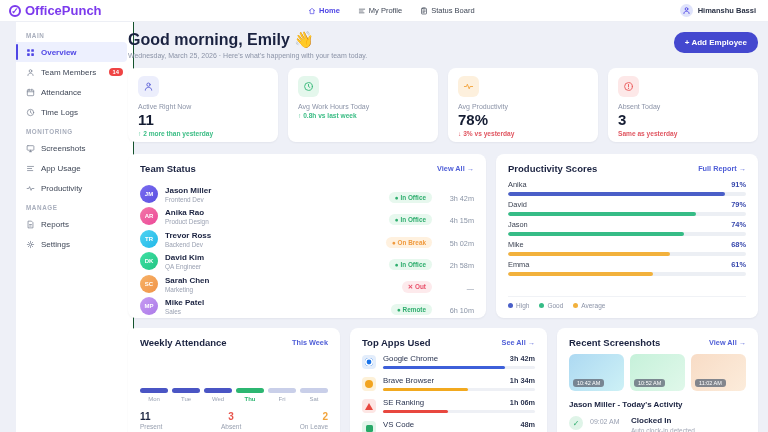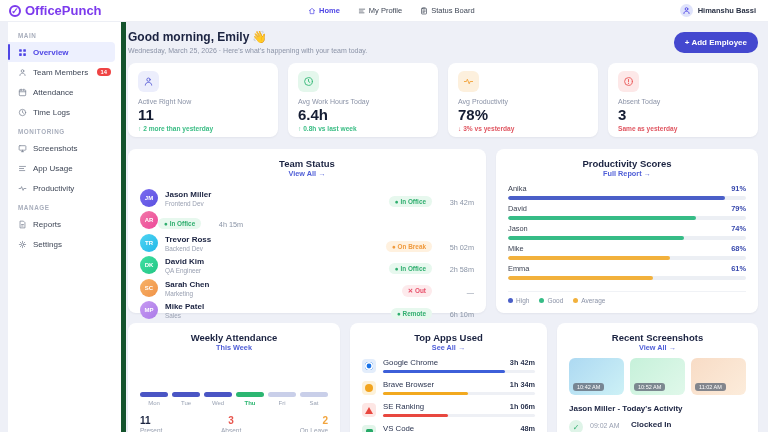--- a/index.html
+++ b/index.html
@@ -8,47 +8,47 @@
   .logo { width:118px; display:flex; align-items:center; gap:4px; padding-left:9px; }
   .logo-mark { width:12px; height:12px; border:2px solid #7c3aed; border-radius:50%; color:#7c3aed; font-size:9px; line-height:8px; font-weight:bold; text-align:center; }
   .logo-name { font-size:13px; font-weight:bold; color:#7c3aed; }
   .topnav { flex:1; display:flex; gap:18px; padding-left:190px; }
   .nav-item { display:flex; align-items:center; gap:3px; font-size:7.5px; color:#3f4756; cursor:pointer; }
   .nav-item.active { color:#4f46e5; font-weight:bold; }
   .topuser { display:flex; align-items:center; gap:5px; padding-right:12px; }
   .topuser .avatar { width:13px; height:13px; border-radius:50%; background:#dfe3fb; color:#4f46e5; display:flex; align-items:center; justify-content:center; }
   .topuser .uname { font-size:7.5px; color:#2a3245; font-weight:bold; }
   .icon svg { display:block; }
-  .sidebar { position:fixed; top:22px; left:8px; width:118px; height:410px; background:#fff; border-right:5px solid #14532d; padding-top:4px; }
+  .sidebar { position:fixed; top:22px; left:16px; width:118px; height:410px; background:#fff; border-right:1px solid #14532d; padding-top:4px; }
   .side-label { font-size:6.3px; letter-spacing:.6px; color:#a8aebc; font-weight:bold; padding:6px 10px 3px; }
   .side-item { display:flex; align-items:center; gap:6px; height:20px; padding:0 10px; font-size:8px; color:#3e4656; cursor:pointer; position:relative; }
   .side-item .icon { color:#7c8494; }
   .side-item.active { background:#edf0fe; color:#4f46e5; font-weight:bold; border-radius:0 4px 4px 0; margin-right:6px; }
   .side-item.active::before { content:""; position:absolute; left:0; top:2px; bottom:2px; width:2px; background:#4f46e5; border-radius:2px; }
   .side-item.active .icon { color:#4f46e5; }
   .side-badge { margin-left:auto; background:#ef4444; color:#fff; font-size:5.8px; font-weight:bold; padding:1px 4px; border-radius:6px; }
   .main { position:absolute; top:22px; left:118px; width:650px; height:410px; padding:8px 10px; }
   .hdr { display:flex; justify-content:space-between; align-items:flex-start; }
-  .greet { font-size:12px; font-weight:bold; color:#1a2240; }
+  .greet { font-size:16px; font-weight:bold; color:#1a2240; }
   .wave { color:#f5b82e; }
   .sub { font-size:7px; color:#8b93a7; margin-top:3px; }
   .btn-primary { background:#4448cf; color:#fff; font-size:8px; font-weight:bold; border:none; border-radius:10px; padding:6px 11px; cursor:pointer; margin-top:2px; }
   .stats { display:flex; gap:10px; margin-top:9px; }
   .card { background:#fff; border-radius:8px; box-shadow:0 1px 2px rgba(15,23,42,.05); }
   .stat-card { flex:1; padding:8px 10px; height:74px; }
   .chip { width:21px; height:21px; border-radius:6px; display:flex; align-items:center; justify-content:center; }
   .chip.indigo { background:#eceefc; color:#5b5fd6; } .chip.green { background:#e4f7ec; color:#35b877; }
   .chip.orange { background:#fdf0dd; color:#f2a33c; } .chip.red { background:#fde8e8; color:#ea5a5a; }
   .stat-label { font-size:7px; color:#8b93a7; margin-top:6px; }
   .stat-value { font-size:15px; font-weight:bold; color:#151d33; margin-top:1px; }
   .stat-delta { font-size:6.6px; margin-top:2px; font-weight:bold; }
   .stat-delta.green { color:#3bbd85; } .stat-delta.red { color:#e05661; }
   .mid { display:flex; gap:10px; margin-top:12px; height:164px; }
   .panel { padding:9px 12px; }
-  .panel-hd { display:flex; justify-content:space-between; align-items:center; margin-bottom:6px;flex-direction:column; }
+  .panel-hd { display:flex; justify-content:space-between; align-items:center; margin-bottom:6px; }
   .panel-title { font-size:9.5px; font-weight:bold; color:#1a2240; }
   .panel-link { font-size:7.3px; color:#4f5ed7; cursor:pointer; font-weight:bold; }
   .team { width:358px; }
   .trow { display:flex; align-items:flex-end; height:22.5px; }
   .t-avatar { width:18px; height:18px; border-radius:50%; color:#fff; font-size:6px; font-weight:bold; display:flex; align-items:center; justify-content:center; }
   .t-info { flex:1; padding-left:7px; }
   .t-name { font-size:8px; font-weight:bold; color:#1a2240; }
   .t-role { font-size:6.4px; color:#9aa1b2; margin-top:1px; }
   .t-badge { font-size:6.4px; font-weight:bold; padding:2px 6px; border-radius:8px; }
   .t-badge.green { background:#e7f8ee; color:#2fae6e; } .t-badge.orange { background:#fff1df; color:#f09a3e; } .t-badge.red { background:#fdeaec; color:#e8506a; }
@@ -254,21 +254,20 @@
       <div class="card stat-card">
     <div class="chip green">
           <span class="icon">
             <svg viewBox="0 0 24 24" width="11" height="11" fill="none" stroke="currentColor" stroke-width="2" stroke-linecap="round" stroke-linejoin="round">
               <circle cx="12" cy="12" r="8.5"></circle>
               <path d="M12 7.5V12l3 2"></path>
             </svg>
           </span>
         </div>
     <div class="stat-label">Avg Work Hours Today</div>
-    <div class="stat-value">6.4h</div>
     <div class="stat-delta green">↑ 0.8h vs last week</div>
   </div>
       <div class="card stat-card">
     <div class="chip orange">
           <span class="icon">
             <svg viewBox="0 0 24 24" width="11" height="11" fill="none" stroke="currentColor" stroke-width="2" stroke-linecap="round" stroke-linejoin="round">
               <path d="M3 12h4.5l2-5 4 10 2-5H21"></path>
             </svg>
           </span>
         </div>
@@ -302,20 +301,24 @@
     <div class="t-avatar" style="background:linear-gradient(135deg,#7b6cf0,#5a50e0)">JM</div>
     <div class="t-info">
               <div class="t-name">Jason Miller</div>
               <div class="t-role">Frontend Dev</div>
             </div>
     <span class="t-badge green">● In Office</span>
     <span class="t-time">3h 42m</span>
   </div>
           <div class="trow">
     <div class="t-avatar" style="background:linear-gradient(135deg,#f278a8,#ec4899)">AR</div>
+    <div class="t-info">
+              <div class="t-name">Anika Rao</div>
+              <div class="t-role">Product Design</div>
+            </div>
     <span class="t-badge green">● In Office</span>
     <span class="t-time">4h 15m</span>
   </div>
           <div class="trow">
     <div class="t-avatar" style="background:linear-gradient(135deg,#4fd4f2,#22b8e8)">TR</div>
     <div class="t-info">
               <div class="t-name">Trevor Ross</div>
               <div class="t-role">Backend Dev</div>
             </div>
     <span class="t-badge orange">● On Break</span>

